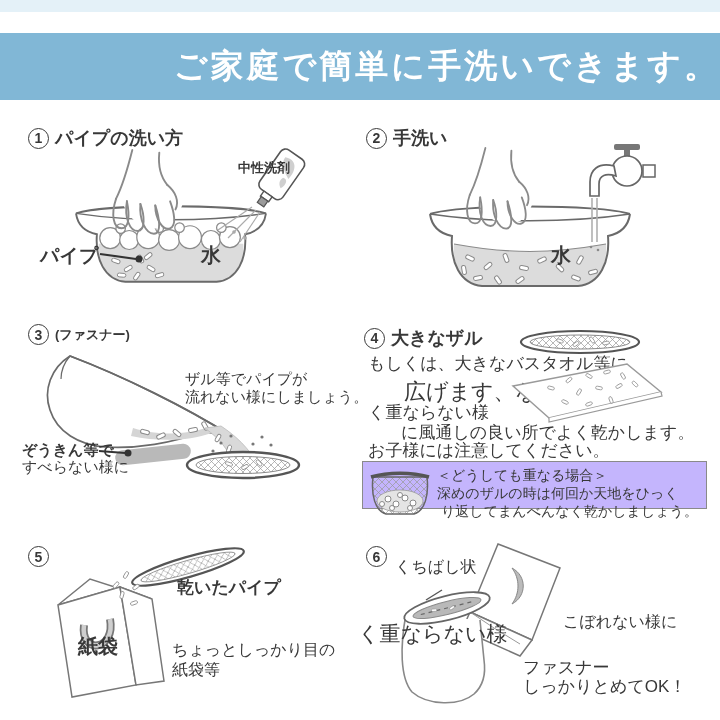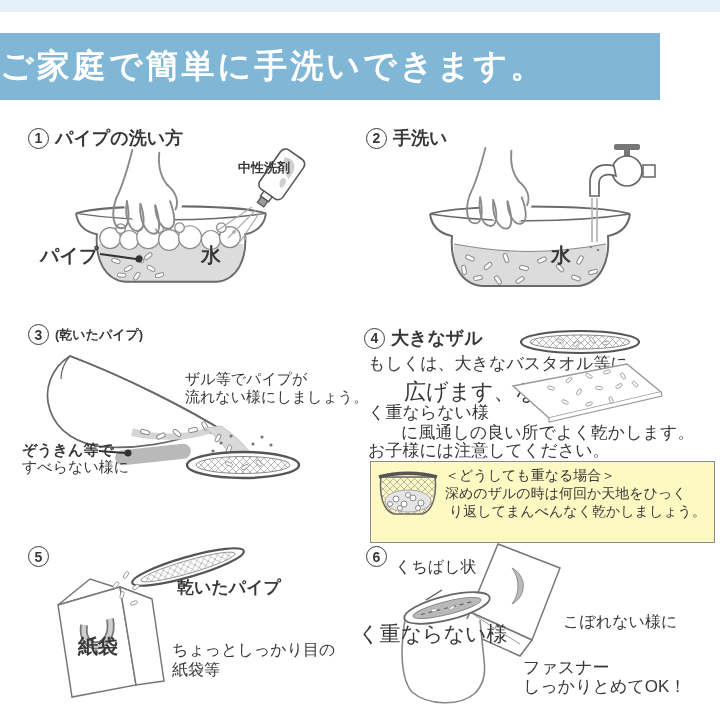--- a/index.html
+++ b/index.html
@@ -6,25 +6,25 @@
   body{width:720px;height:720px;position:relative;background:#ffffff;overflow:hidden;
        font-family:"Liberation Sans","DejaVu Sans",sans-serif;color:#383838;}
   .t{position:absolute;white-space:nowrap;color:#383838;line-height:1.18;}
   .w6{font-weight:600;}
   .title-row{position:absolute;display:flex;align-items:center;gap:6px;}
   .cnum{display:inline-flex;width:21px;height:21px;border:1.7px solid #3a3a3a;border-radius:50%;
         align-items:center;justify-content:center;font-size:14px;font-weight:600;flex:0 0 auto;
         box-sizing:border-box;background:#fff;}
   .step-title{font-size:18px;font-weight:600;}
   .banner-top{position:absolute;left:0;top:0;width:720px;height:12px;}
-  .banner{position:absolute;left:0;top:33px;width:660px;height:67px;display:flex;
-          align-items:center;justify-content:flex-start;}
+  .banner{position:absolute;left:0;top:33px;width:720px;height:67px;display:flex;
+          align-items:center;justify-content:flex-end;}
   .banner-title{color:#ffffff;font-size:33px;font-weight:700;letter-spacing:3px;}
-  .note-box{position:absolute;left:362px;top:461px;width:345px;height:82px;
-            border:1.5px solid #8a8a8a;background:#fef9c3;box-sizing:border-box;margin-left:8px;}
+  .note-box{position:absolute;left:362px;top:461px;width:345px;height:48px;
+            border:1.5px solid #8a8a8a;background:#c4b5fd;box-sizing:border-box;}
   svg{position:absolute;overflow:visible;}
   .small-note{font-size:15px;}
 </style>
 </head>
 <body>
 
 <svg width="0" height="0">
   <defs>
     <pattern id="mesh" width="7" height="7" patternUnits="userSpaceOnUse">
       <path d="M0,7 L7,0 M0,0 L7,7" stroke="#9a9a9a" stroke-width="0.7" fill="none"></path>
@@ -166,21 +166,21 @@
         <path d="M9,54 L9,98"></path>
     </g>
     <circle cx="3" cy="103" r="1.3" fill="#8a8a8a"></circle>
       <circle cx="10" cy="106" r="1.3" fill="#8a8a8a"></circle>
   </g>
 </svg>
 <div class="t w6" style="left:551px;top:244px;font-size:20px;">水</div>
 
 <div class="title-row" style="left:28px;top:324px;">
   <span class="cnum">3</span>
-  <span style="font-size:13px;font-weight:600;">(乾いたパイプ)</span>
+  <span style="font-size:13px;font-weight:600;">(ファスナー)</span>
 </div>
 
 <svg style="left:15px;top:348px;" width="340" height="152" viewBox="0 0 340 152">
 
   <g>
     <path d="M55,8 C36,20 28,42 35,62 C42,84 64,97 90,99 C122,101 158,95 186,84 L215,87 C172,60 108,28 55,8 Z" fill="#ffffff" stroke="#6a6a6a" stroke-width="1.7"></path>
     <path d="M55,8 C110,29 172,60 215,87" fill="none" stroke="#6a6a6a" stroke-width="1.7"></path>
     <path d="M55,8 C49,15 46,23 46,31" fill="none" stroke="#6a6a6a" stroke-width="1.2"></path>
     <path d="M118,80 C148,89 172,86 194,79 L197,85 C173,93 145,94 116,88 Z" fill="#d5d5d5"></path>
     <use href="#pipebit" transform="translate(130,84) rotate(15)"></use>

